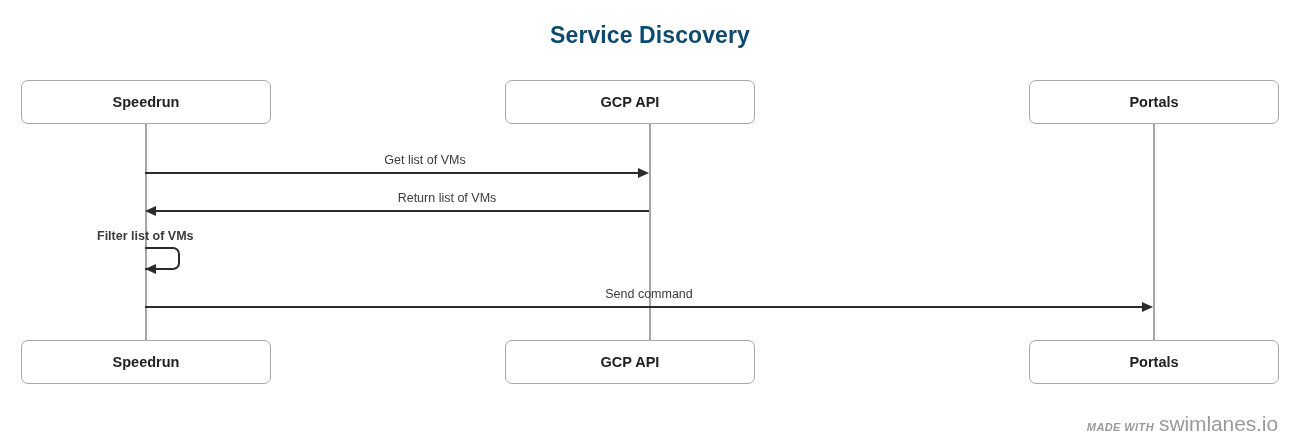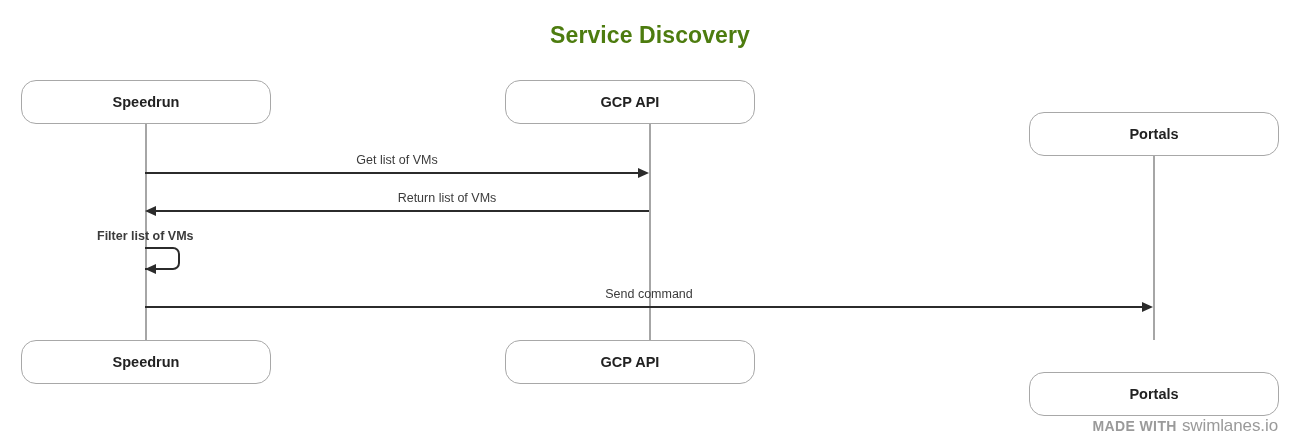--- a/index.html
+++ b/index.html
@@ -20,44 +20,44 @@
   }
   
   .diagram-title {
     position: absolute;
     left: 0;
     top: 22px;
     width: 1300px;
     text-align: center;
     font-size: 23px;
     font-weight: bold;
-    color: #4d7c0f;
+    color: #0c4a6e;
     letter-spacing: 0.1px;
   }
   
   .participant-box {
     position: absolute;
     width: 250px;
     height: 44px;
     box-sizing: border-box;
     border: 1.4px solid #a8a8a8;
-    border-radius: 15px;
+    border-radius: 7px;
     background: #ffffff;
     display: flex;
     align-items: center;
     justify-content: center;
     font-size: 14.5px;
     font-weight: bold;
     color: #222222;
   }
   .box-top    { top: 80px; }
   .box-bottom { top: 340px; }
   .col-0 { left: 21px; }
   .col-1 { left: 505px; }
-  .col-2 { left: 1029px; margin-top: 32px; }
+  .col-2 { left: 1029px; }
 
   
   .lifeline {
     position: absolute;
     width: 2px;
     background: #a6a6a6;
     top: 124px;
     height: 216px;
   }
   .lifeline.l0 { left: 145px; }
@@ -107,47 +107,48 @@
   .watermark {
     position: absolute;
     right: 22px;
     bottom: 10px;
     display: flex;
     align-items: baseline;
     gap: 5px;
     color: #9a9a9a;
   }
   .wm-made {
-    font-size: 14px;
+    font-size: 11px;
     font-weight: bold;
     letter-spacing: 0.4px;
     text-transform: uppercase;
+    font-style: italic;
   }
   .wm-brand {
-    font-size: 17px;
+    font-size: 21px;
     color: #9a9a9a;
     letter-spacing: -0.1px;
   }
 </style>
 </head>
 <body>
 
 <div id="canvas">
 
   <div class="diagram-title">Service Discovery</div>
 
   <div class="lifeline l0"></div>
   <div class="lifeline l1"></div>
   <div class="lifeline l2"></div>
 
   <div class="participant-box box-top col-0">Speedrun</div>
   <div class="participant-box box-top col-1">GCP API</div>
   <div class="participant-box box-top col-2">Portals</div>
 
-  <div class="msg-label centered" style="left:145px; top:153px; width:504px;">Get list of VMs</div>
+  <div class="msg-label centered" style="left:145px; top:153px; width:504px;padding-left:28px;">Get list of VMs</div>
   <div class="msg-line" style="left:145px; top:172px; width:494px;"></div>
   <div class="arrow-head right" style="left:638px; top:167.5px;"></div>
 
   <div class="msg-label centered" style="left:145px; top:191px; width:604px;">Return list of VMs</div>
   <div class="msg-line" style="left:156px; top:210px; width:493px;"></div>
   <div class="arrow-head left" style="left:145px; top:205.5px;"></div>
 
   <div class="msg-label" style="left:97px; top:229px;font-weight:bold;">Filter list of VMs</div>
   <div class="self-loop" style="left:145px; top:247px; width:35px; height:23px;"></div>
   <div class="arrow-head left" style="left:145px; top:263.5px;"></div>

